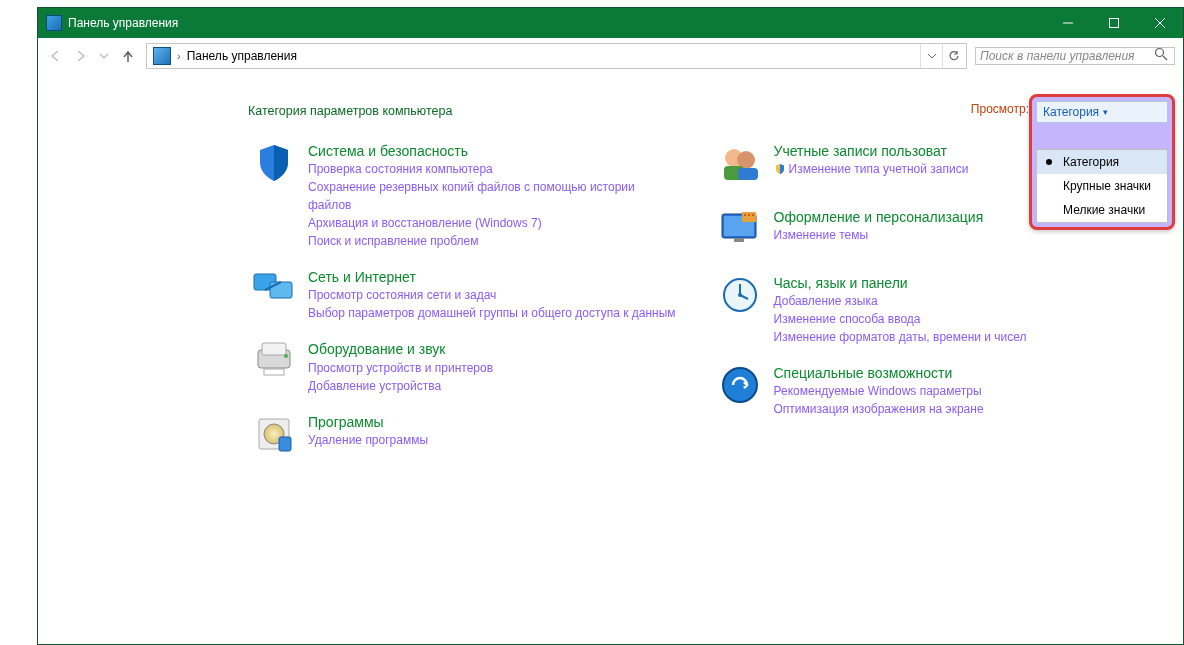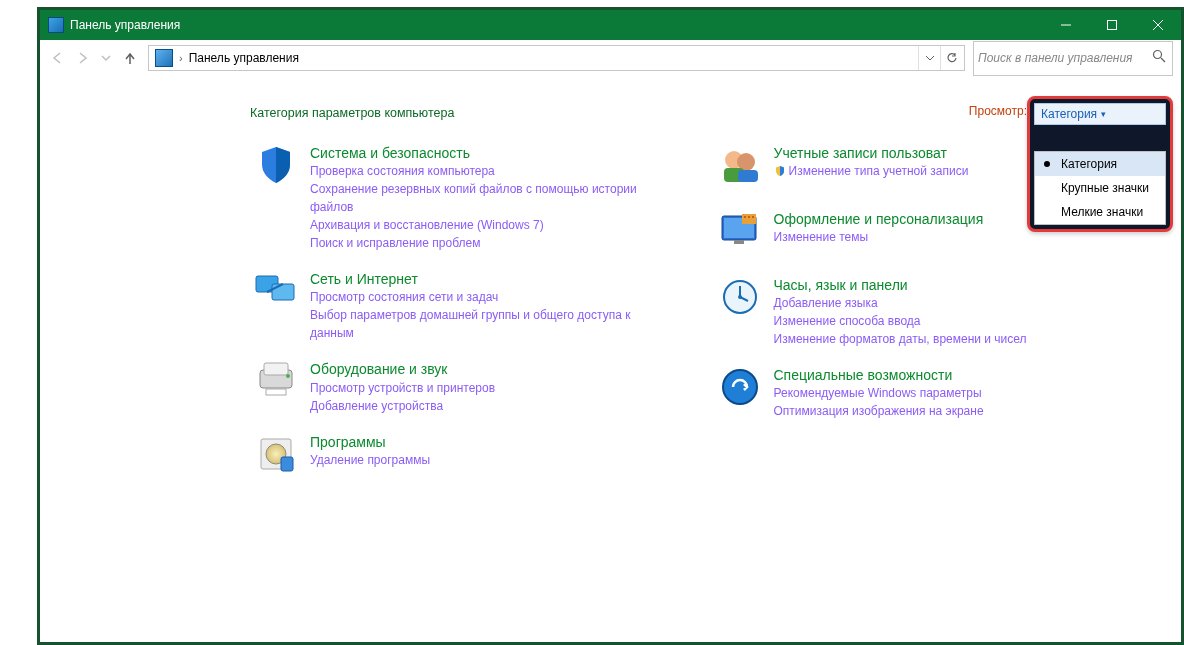--- a/index.html
+++ b/index.html
@@ -1,51 +1,51 @@
 <!DOCTYPE html>
 <html><head>
 <meta charset="utf-8">
 <style>
 * { margin: 0; padding: 0; box-sizing: border-box; font-family: "Segoe UI", Tahoma, sans-serif; }
 body { background: #fff; width: 1184px; height: 645px; overflow: hidden; position: relative; }
 
-.window { position: absolute; top: 7px; left: 37px; right: 0; bottom: 0; background: #fff; border: 3px solid #14532d; }
+.window { position: absolute; top: 7px; left: 37px; right: 0; bottom: 0; background: #fff; border: 1px solid #14532d; }
 
 .titlebar { background: #0b7a38; height: 30px; display: flex; align-items: center; color: #fff; font-size: 12px; }
 .titlebar-icon { width: 16px; height: 16px; margin: 0 6px 0 8px; background: linear-gradient(135deg,#3ca5e6,#1a6cb3); border: 1px solid #084a80; }
 .title-text { flex: 1; }
 .win-btns { display: flex; height: 100%; }
 .win-btn { width: 46px; height: 100%; display: flex; align-items: center; justify-content: center; cursor: pointer; }
 .win-btn svg { stroke: #fff; stroke-width: 1; fill: none; }
 
 .navbar { height: 36px; padding: 4px 8px; display: flex; align-items: center; gap: 4px; border-bottom: 0; }
 .nav-btn { width: 20px; height: 20px; display: flex; align-items: center; justify-content: center; cursor: pointer; color: #606060; }
 .nav-btn.disabled { color: #bfbfbf; }
 .nav-btn svg { stroke: currentColor; fill: none; stroke-width: 1.5; }
 
 .address { flex: 1; height: 26px; border: 1px solid #c7c7c7; display: flex; align-items: center; padding: 0 2px; margin-left: 4px; }
 .addr-icon { width: 18px; height: 18px; margin: 0 4px; background: linear-gradient(135deg,#5fb2f0,#1e72b8); border: 1px solid #0b4f85; }
 .addr-sep { color: #606060; margin: 0 2px; font-size: 11px; }
 .addr-crumb { font-size: 12px; color: #000; padding: 2px 4px; cursor: pointer; }
 .addr-spacer { flex: 1; }
 .addr-tool { width: 22px; height: 100%; display: flex; align-items: center; justify-content: center; color: #606060; cursor: pointer; border-left: 1px solid #e0e0e0; }
 
-.searchbox { width: 200px; height: 35px; border: 1px solid #c7c7c7; display: flex; align-items: center; padding: 0 4px; margin-left: 4px; }
+.searchbox { width: 200px; height: 18px; border: 1px solid #c7c7c7; display: flex; align-items: center; padding: 0 4px; margin-left: 4px; }
 .searchbox input { flex: 1; border: none; outline: none; font-size: 12px; color: #333; font-style: italic; }
 .searchbox input::placeholder { color: #888; font-style: italic; }
 .search-icon { width: 16px; color: #606060; }
 
 .content { padding: 30px 40px 20px 210px; position: relative; }
 .page-title { font-size: 12.5px; color: #0b6a25; margin-bottom: 24px; }
 
 .view-by { position: absolute; top: 28px; right: 154px; font-size: 12px; color: #c2410c; }
 .view-dropdown { position: absolute; top: 24px; right: 12px; width: 138px; z-index: 10; }
 .view-dropdown-btn { height: 22px; display: flex; align-items: center; padding: 0 6px; font-size: 12px; color: #1a5fb4; cursor: pointer; border: 1px solid #adc8e8; background: #eaf3fc; }
 .view-dropdown-btn .arrow { margin-left: 4px; font-size: 9px; }
-.view-menu { position: absolute; top: -4px; left: -4px; right: -4px; border: 3px solid #e13b3b; border-radius: 8px; background: #0f172a; padding: 4px 0 0 0; box-shadow: 0 2px 4px rgba(0,0,0,.2); }
+.view-menu { position: absolute; top: -4px; left: -4px; right: -4px; border: 3px solid #e13b3b; border-radius: 8px; background: #c4b5fd; padding: 4px 0 0 0; box-shadow: 0 2px 4px rgba(0,0,0,.2); }
 .view-menu-inner { border: 1px solid #c0c0c0; background: #fff; margin: 26px 4px 4px 4px; }
 .menu-item { height: 24px; display: flex; align-items: center; font-size: 12px; padding: 0 10px 0 26px; cursor: pointer; position: relative; }
 .menu-item.selected { background: #d8e6f5; }
 .menu-item.selected::before { content: ""; position: absolute; left: 9px; top: 9px; width: 6px; height: 6px; border-radius: 50%; background: #000; }
 
 .columns { display: flex; gap: 36px; }
 .col { flex: 1; }
 
 .cat { display: flex; margin-bottom: 18px; }
 .cat-icon { width: 52px; height: 48px; margin-right: 8px; flex-shrink: 0; display: flex; align-items: flex-start; justify-content: center; }

